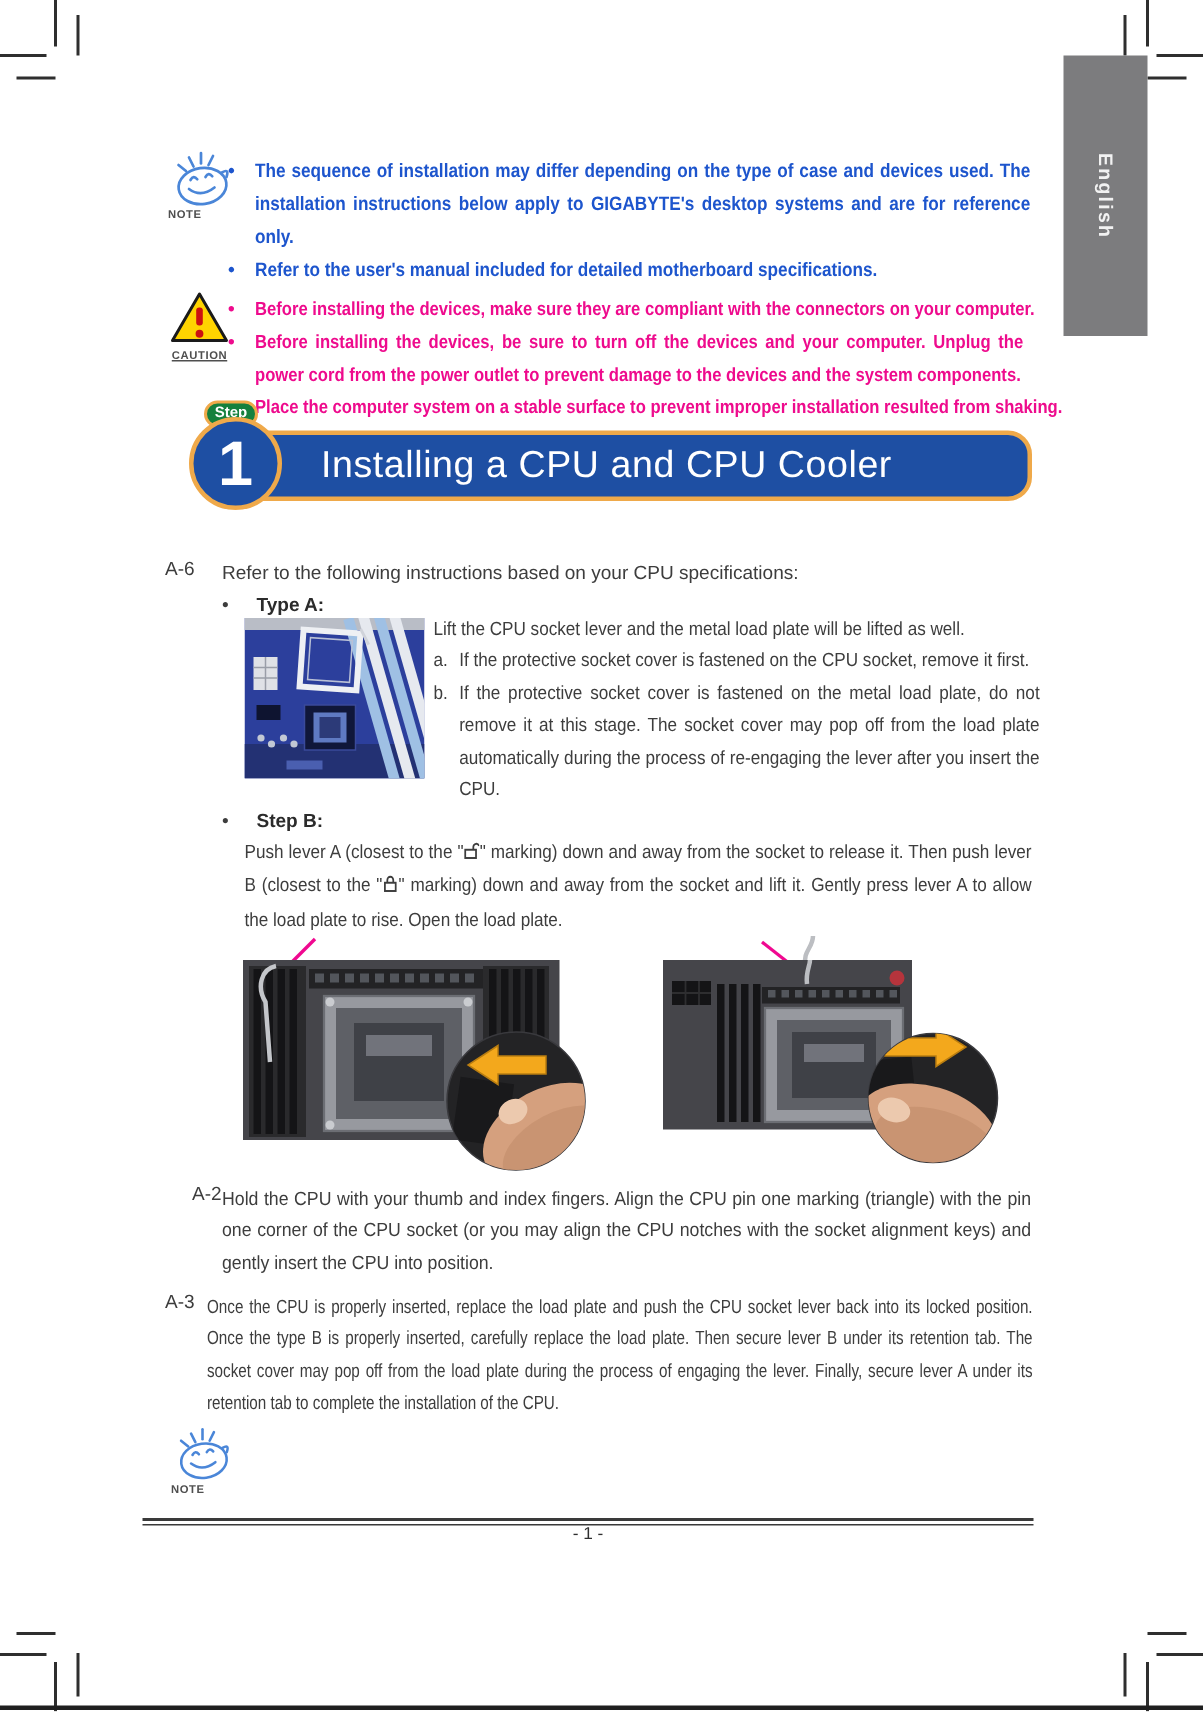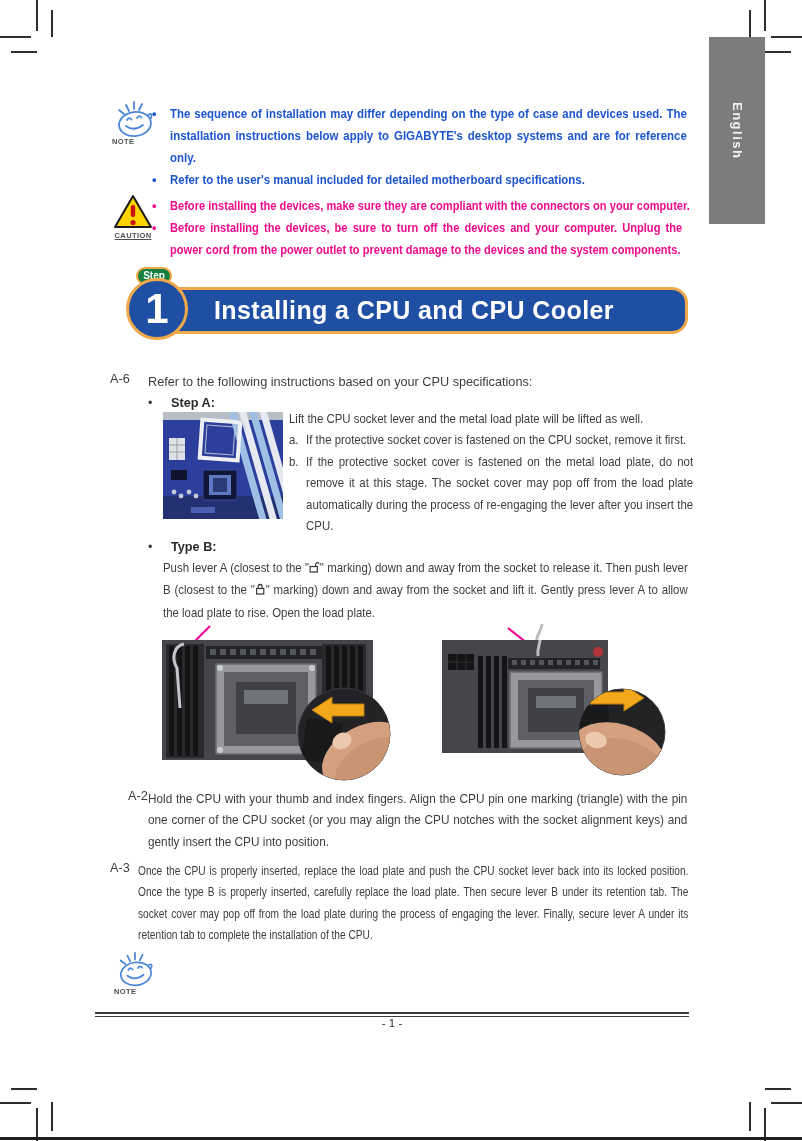--- a/index.html
+++ b/index.html
@@ -9,21 +9,21 @@
   .mark{position:absolute;background:#2e2e2e;}
   .body-txt{font-size:12.7px;line-height:21.4px;color:#3d3d3d;}
   .just{text-align:justify;}
   .cx{transform-origin:0 50%;}
   .note-col{color:#1d55cd;font-weight:bold;font-size:12.9px;line-height:22px;}
   .caut-col{color:#ee0b8d;font-weight:bold;font-size:12.6px;line-height:21.8px;}
   .brow{display:flex;align-items:flex-start;}
   .dot{flex:none;width:18px;}
   .banner{position:absolute;left:135px;top:287px;width:553px;height:47px;box-sizing:border-box;
           background:#1e4fa3;border:3px solid #efa94a;border-radius:16px;}
-  .banner-title{padding-left:76px;font-size:25px;font-weight:bold;color:#ffffff;line-height:41px;
+  .banner-title{padding-left:76px;font-size:25px;font-weight:normal;color:#ffffff;line-height:41px;
           letter-spacing:0.4px;white-space:nowrap;}
   .step-circle{position:absolute;left:126px;top:278px;width:56px;height:56px;background:#1e4fa3;
           border:3px solid #efa94a;border-radius:50%;z-index:3;display:flex;align-items:center;
           justify-content:center;color:#fff;font-size:42px;font-weight:bold;}
   .step-pill{position:absolute;left:136px;top:267px;width:36px;height:18px;box-sizing:border-box;
           background:#15803d;border:2px solid #efa94a;border-radius:9px;z-index:2;color:#fff;
           font-size:10px;font-weight:bold;text-align:center;line-height:14px;}
   .sec-head{font-size:14px;font-weight:bold;color:#145bd2;white-space:nowrap;display:inline-block;}
   .lbl{font-size:12.7px;color:#3d3d3d;}
   .tb-bold{font-weight:bold;color:#2b2b2b;}
@@ -105,36 +105,40 @@
 
   <div class="abs caut-col" style="left:152px;top:196px;width:600px;">
     <div class="brow">
       <span class="dot">•</span>
       <div class="cx" style="width:588px;transform:scaleX(0.88);white-space:nowrap;">Before installing the devices, make sure they are compliant with the connectors on your computer.</div>
     </div>
     <div class="brow">
       <span class="dot">•</span>
       <div class="cx just" style="width:588px;transform:scaleX(0.88);">Before installing the devices, be sure to turn off the devices and your computer. Unplug the power cord from the power outlet to prevent damage to the devices and the system components.</div>
     </div>
+    <div class="brow">
+      <span class="dot">•</span>
+      <div class="cx" style="width:588px;transform:scaleX(0.88);white-space:nowrap;">Place the computer system on a stable surface to prevent improper installation resulted from shaking.</div>
+    </div>
   </div>
 
   <div class="banner">
     <div class="banner-title">Installing a CPU and CPU Cooler</div>
   </div>
   <div class="step-pill">Step</div>
   <div class="step-circle">
     <span>1</span>
   </div>
 
 
   <div class="abs lbl" style="left:110px;top:372px;">A-6</div>
   <div class="abs body-txt" style="left:148px;top:372px;width:540px;">Refer to the following instructions based on your CPU specifications:</div>
 
   <div class="abs body-txt" style="left:148px;top:393px;">•</div>
-  <div class="abs body-txt tb-bold" style="left:171px;top:393px;">Step A:</div>
+  <div class="abs body-txt tb-bold" style="left:171px;top:393px;">Type A:</div>
 
   <div class="abs" style="left:163px;top:412px;width:120px;height:107px;">
     <svg width="120" height="107" viewBox="0 0 120 107">
       <rect x="0" y="0" width="120" height="107" fill="#2c3f9c"></rect>
       <rect x="0" y="0" width="120" height="8" fill="#b9bdc6"></rect>
       <rect x="0" y="84" width="120" height="23" fill="#233173"></rect>
       <g transform="rotate(-16 100 55)">
         <rect x="82" y="-6" width="7" height="125" fill="#9fc0e4"></rect>
         <rect x="92" y="-6" width="7" height="125" fill="#e6e9ef"></rect>
         <rect x="102" y="-6" width="7" height="125" fill="#9fc0e4"></rect>
@@ -171,21 +175,21 @@
         <span>If the protective socket cover is fastened on the CPU socket, remove it first.</span>
       </div>
       <div style="position:relative;padding-left:19px;">
         <span style="position:absolute;left:0;">b.</span>
         <span>If the protective socket cover is fastened on the metal load plate, do not remove it at this stage. The socket cover may pop off from the load plate automatically during the process of re-engaging the lever after you insert the CPU.</span>
       </div>
     </div>
   </div>
 
   <div class="abs body-txt" style="left:148px;top:537px;">•</div>
-  <div class="abs body-txt tb-bold" style="left:171px;top:537px;">Type B:</div>
+  <div class="abs body-txt tb-bold" style="left:171px;top:537px;">Step B:</div>
 
   <div class="abs body-txt" style="left:163px;top:558px;">
     <div class="cx just" style="width:583px;transform:scaleX(0.9);">
       <span>Push lever A (closest to the "</span><span class="lock-ic"><svg width="12" height="12" viewBox="0 0 12 12">
             <rect x="1.5" y="5.5" width="8" height="5.5" fill="none" stroke="#3d3d3d" stroke-width="1.3"></rect>
             <path d="M7.5,5.5 v-2 a2.2,2.2 0 0 1 4.2,-0.6" fill="none" stroke="#3d3d3d" stroke-width="1.3"></path>
           </svg></span><span>" marking) down and away from the socket to release it. Then push lever B (closest to the "</span><span class="lock-ic"><svg width="12" height="12" viewBox="0 0 12 12">
             <rect x="2" y="5.5" width="8" height="5.5" fill="none" stroke="#3d3d3d" stroke-width="1.3"></rect>
             <path d="M3.8,5.5 v-1.8 a2.2,2.2 0 0 1 4.4,0 v1.8" fill="none" stroke="#3d3d3d" stroke-width="1.3"></path>
           </svg></span><span>" marking) down and away from the socket and lift it. Gently press lever A to allow the load plate to rise. Open the load plate.</span>

